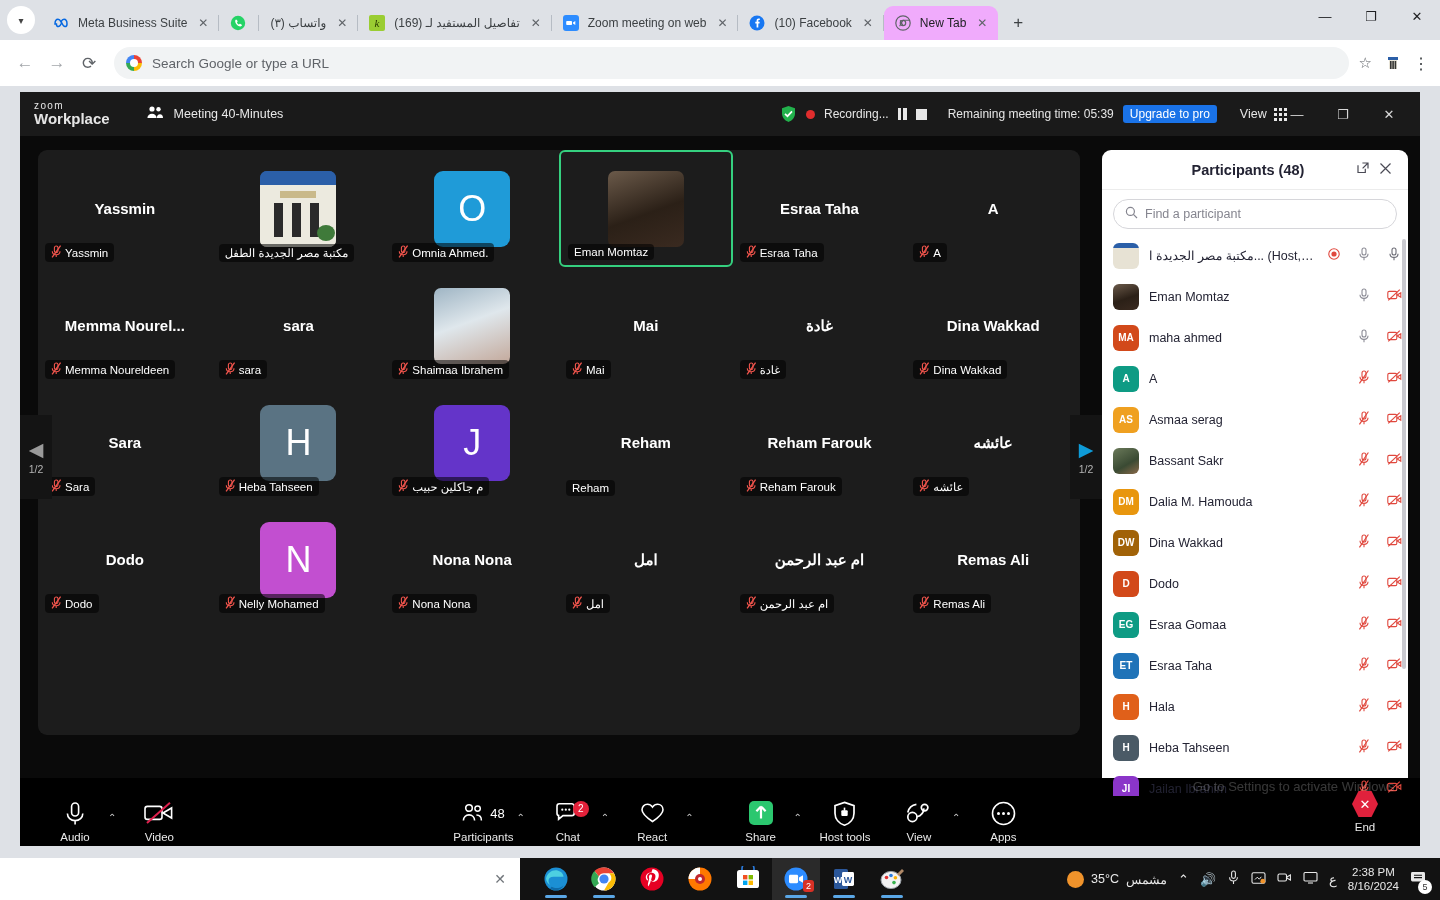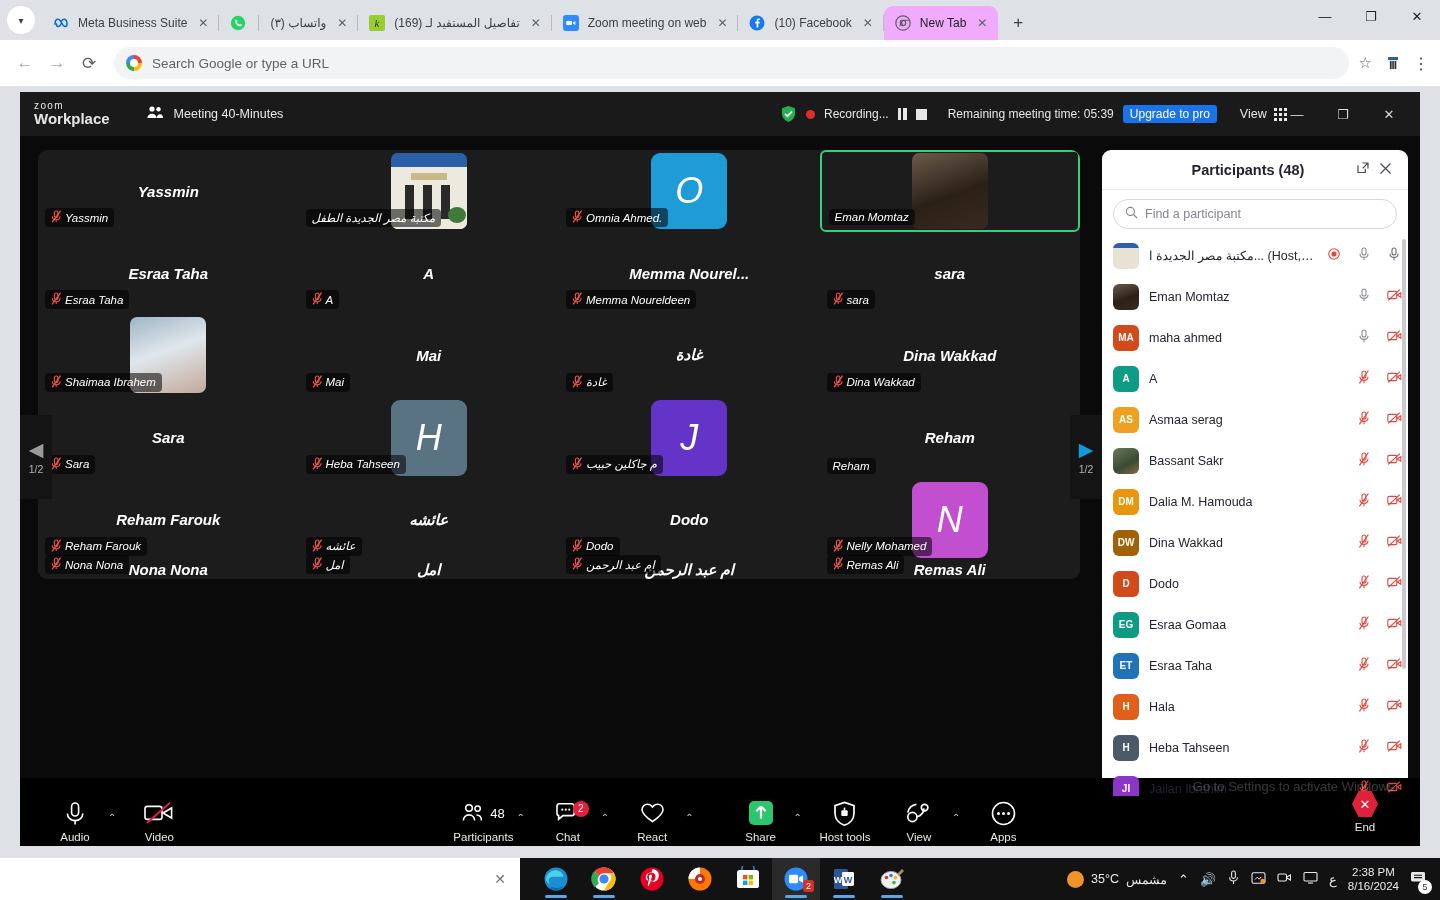--- a/index.html
+++ b/index.html
@@ -89,24 +89,23 @@
   .upgrade{ background:#1a73e8; color:#fff; border-radius:3px; padding:2px 7px; font-size:12px; }
   .viewgrp{ display:flex; align-items:center; gap:7px; margin-left:14px; font-size:12.5px;}
   .grid9{ display:grid; grid-template-columns:repeat(3,3px); grid-template-rows:repeat(3,3px); gap:2px; }
   .grid9 i{ background:#e8e8e8; display:block; width:3px;height:3px;}
   .zwin{ margin-left:auto; display:flex; align-items:center; }
   .zwin div{ width:46px;height:44px;display:flex;align-items:center;justify-content:center;color:#d8d8d8;font-size:13px;}
 
   .zbody{ flex:1; display:flex; min-height:0; background:#0a0a0a; }
   .stage{ flex:1; position:relative; padding:14px 10px 0 18px; min-width:0;}
   .grid{
-    position:relative; background:#1c1c1c; border-radius:9px; width:1042px; height:429px;
-    display:grid; grid-template-columns:repeat(4,1fr); grid-template-rows:repeat(5,1fr);
+    position:relative; background:#1c1c1c; border-radius:9px; width:1042px; height:585px;
+    display:grid; grid-template-columns:repeat(6,1fr); grid-template-rows:repeat(5,1fr);
     overflow:hidden;
-    font-style:italic;
   }
   .cell{ position:relative; display:flex; align-items:center; justify-content:center; }
   .cell.active{ border:2.5px solid #35d07f; border-radius:6px; }
   .cellname{ font-size:15px; font-weight:bold; color:#fff; }
   .avatar{
     width:76px;height:76px;border-radius:9px; display:flex;align-items:center;justify-content:center;
     color:#fff; font-size:36px; font-weight:400; overflow:hidden;
   }
   .avatar.photo{ border-radius:7px; background-size:cover; }
   .label{

